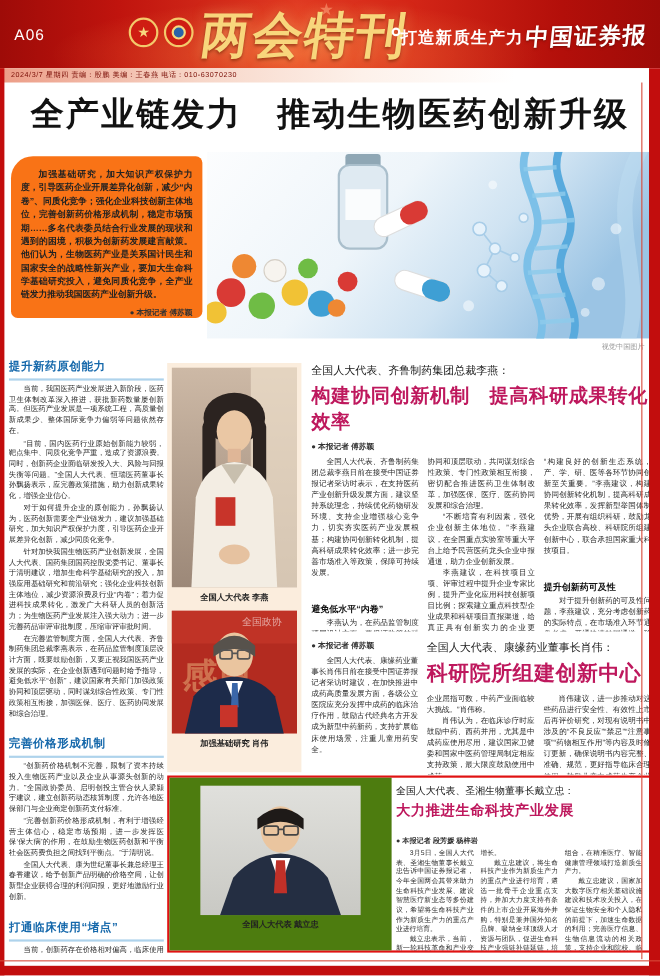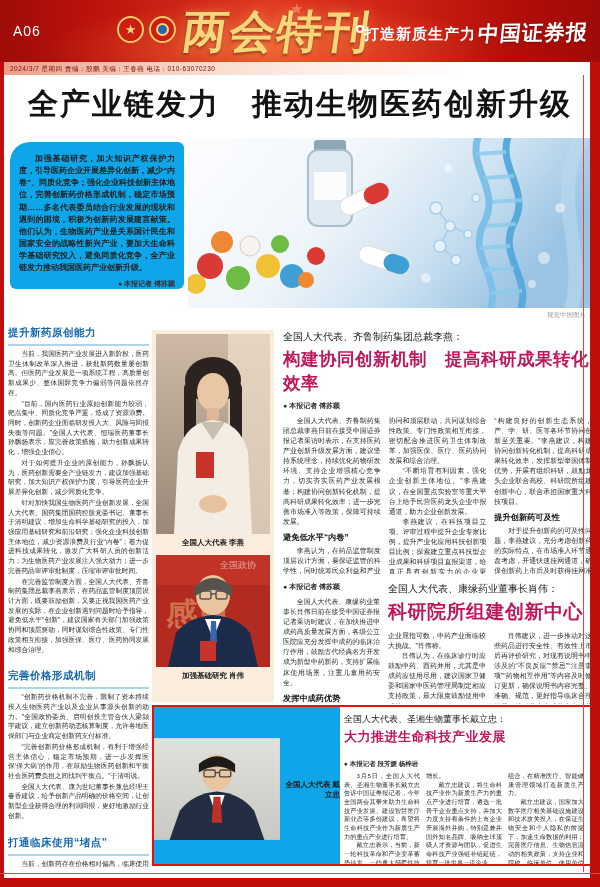--- a/index.html
+++ b/index.html
@@ -29,21 +29,21 @@
     text-shadow:0 1px 2px rgba(90,10,0,.6)}
   .dateline{position:absolute;left:0;top:62px;width:600px;height:13px;
     background:linear-gradient(90deg,#ec9c86,#f7d6c8 30%,#fdf1ea 55%,#fff 78%);
     font-size:6.5px;color:#7a0d06;line-height:13px;padding-left:10px;letter-spacing:.5px}
 
   
   .main-headline{position:absolute;left:0;top:84px;width:600px;text-align:center;
     font-size:30px;font-weight:900;color:#121212;letter-spacing:2px}
 
   
-  .intro-box{position:absolute;left:10px;top:142px;width:174px;height:147px;background:#0ea5e9;
+  .intro-box{position:absolute;left:10px;top:142px;width:174px;height:147px;background:#f97316;
     border-radius:20px 6px 6px 6px;padding:11px 9px 8px}
   .intro-text{font-size:8px;font-weight:bold;line-height:1.52;text-align:justify;text-indent:2em;color:#222}
   .intro-byline{font-size:7px;text-align:right;margin-top:4px;color:#333;font-weight:bold}
   .main-photo{position:absolute;left:188px;top:138px;width:404px;height:170px;overflow:hidden}
   .photo-credit{position:absolute;right:14px;top:311px;font-size:6.5px;color:#999}
 
   
   .col-left{position:absolute;left:8px;top:324px;width:141px;height:544px;overflow:hidden}
   .section{margin-bottom:13px}
   .section-title{font-size:10.5px;font-weight:bold;color:#1568ab;padding:2px 0 4px;
@@ -56,33 +56,33 @@
   .caption{font-size:7.5px;font-weight:bold;color:#222;text-align:right;padding:4px 0 3px}
 
   
   .kicker{font-size:10px;color:#1a1a1a;margin-bottom:3px}
   .art-headline{font-size:17.5px;font-weight:900;color:#be185d;letter-spacing:.5px;margin-bottom:6px}
   .byline{font-size:7px;color:#333;font-weight:bold;margin-bottom:5px}
   .cols{display:flex;gap:8px}
   .col{flex:1;overflow:hidden}
   .col .para,.b-col1 .para,.box-col .para{font-size:6.9px;line-height:1.46;text-align:justify;text-indent:2em;color:#2a2a2a}
   .para.cont{text-indent:0}
-  .subhead{font-size:8.2px;font-weight:bold;color:#111;margin:5px 0 3px}
+  .subhead{font-size:8.2px;font-weight:bold;color:#111;margin:21px 0 3px}
   .article-a{position:absolute;left:283px;top:330px;width:309px;height:244px;overflow:hidden}
   .article-a .cols{height:186px}
   .article-b{position:absolute;left:283px;top:582px;width:309px;height:122px;overflow:hidden;display:flex;gap:8px}
   .b-col1{width:97px;flex:none;overflow:hidden}
   .b-right{flex:1;overflow:hidden}
   .article-b .art-headline{font-size:19px}
   .article-b .cols{height:78px}
 
   
   .red-box{position:absolute;left:152px;top:705px;width:442px;height:161px;border:2.5px solid #e01212;
     background:#fff;display:flex}
-  .box-photo-wrap{width:186px;flex:none;background:#0ea5e9;display:flex;flex-direction:row;align-items:center;padding-top:7px}
+  .box-photo-wrap{width:202px;flex:none;background:#4d7c0f;display:flex;flex-direction:column;align-items:center;padding-top:7px}
   .box-content{flex:1;padding:6px 8px 4px 4px;overflow:hidden}
   .box-content .kicker{font-size:9px;margin-bottom:2px}
   .box-content .art-headline{font-size:13px;margin-bottom:14px}
   .box-content .byline{font-size:6.5px;margin-bottom:3px}
   .box-content .cols{gap:6px;height:98px}
   .box-col .para{font-size:6.2px;line-height:1.4}
 
   
   .frame-left{position:absolute;left:0;top:62px;width:4px;height:825px;background:#c20d0d}
   .frame-right-bar{position:absolute;right:0;top:62px;width:10px;height:825px;background:#c20d0d}

